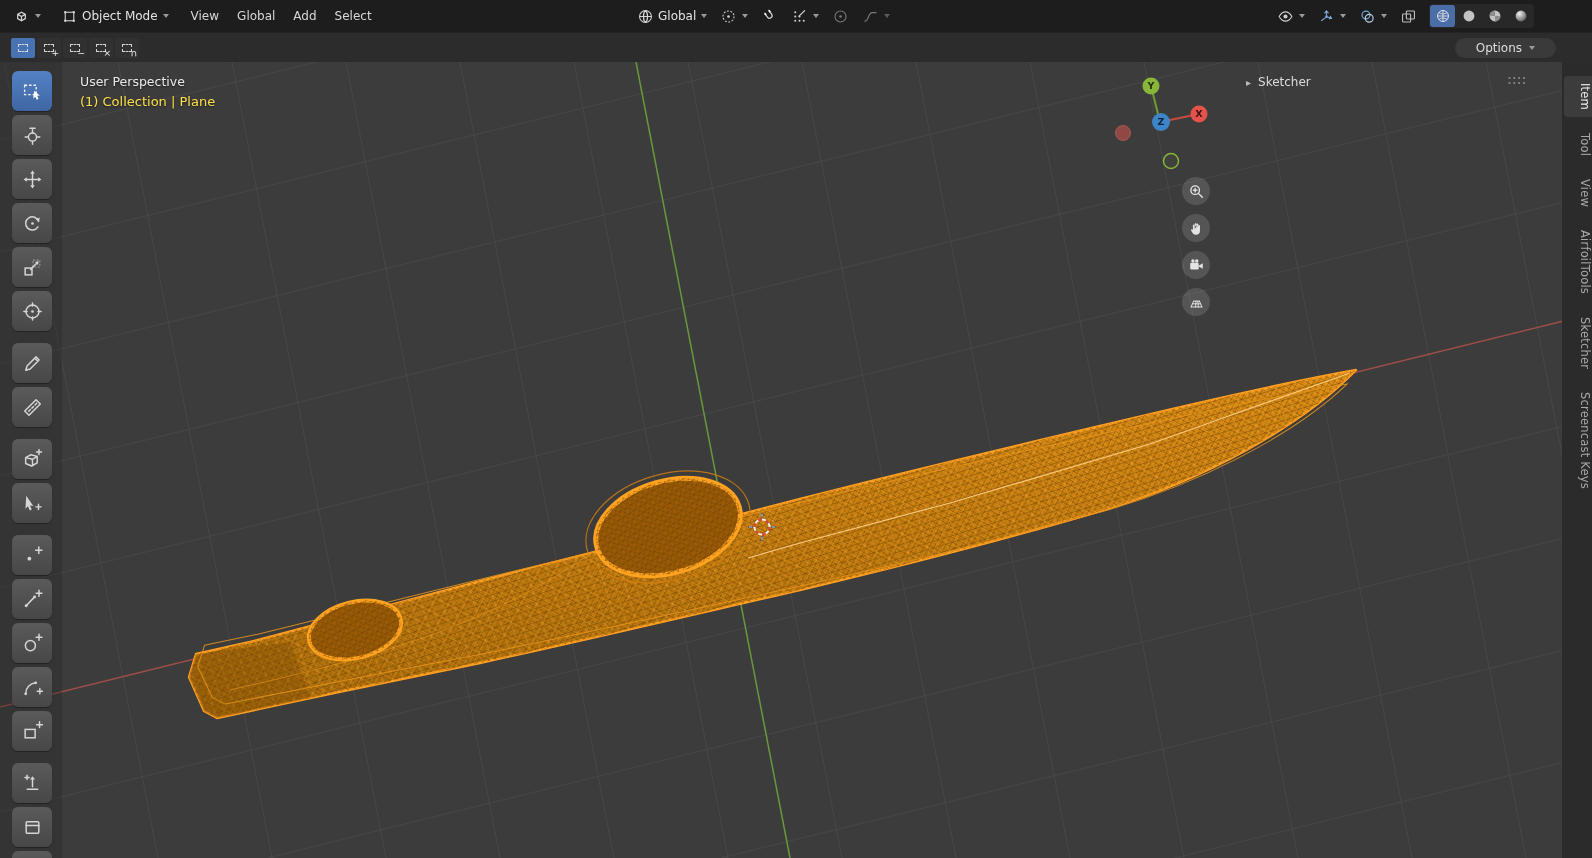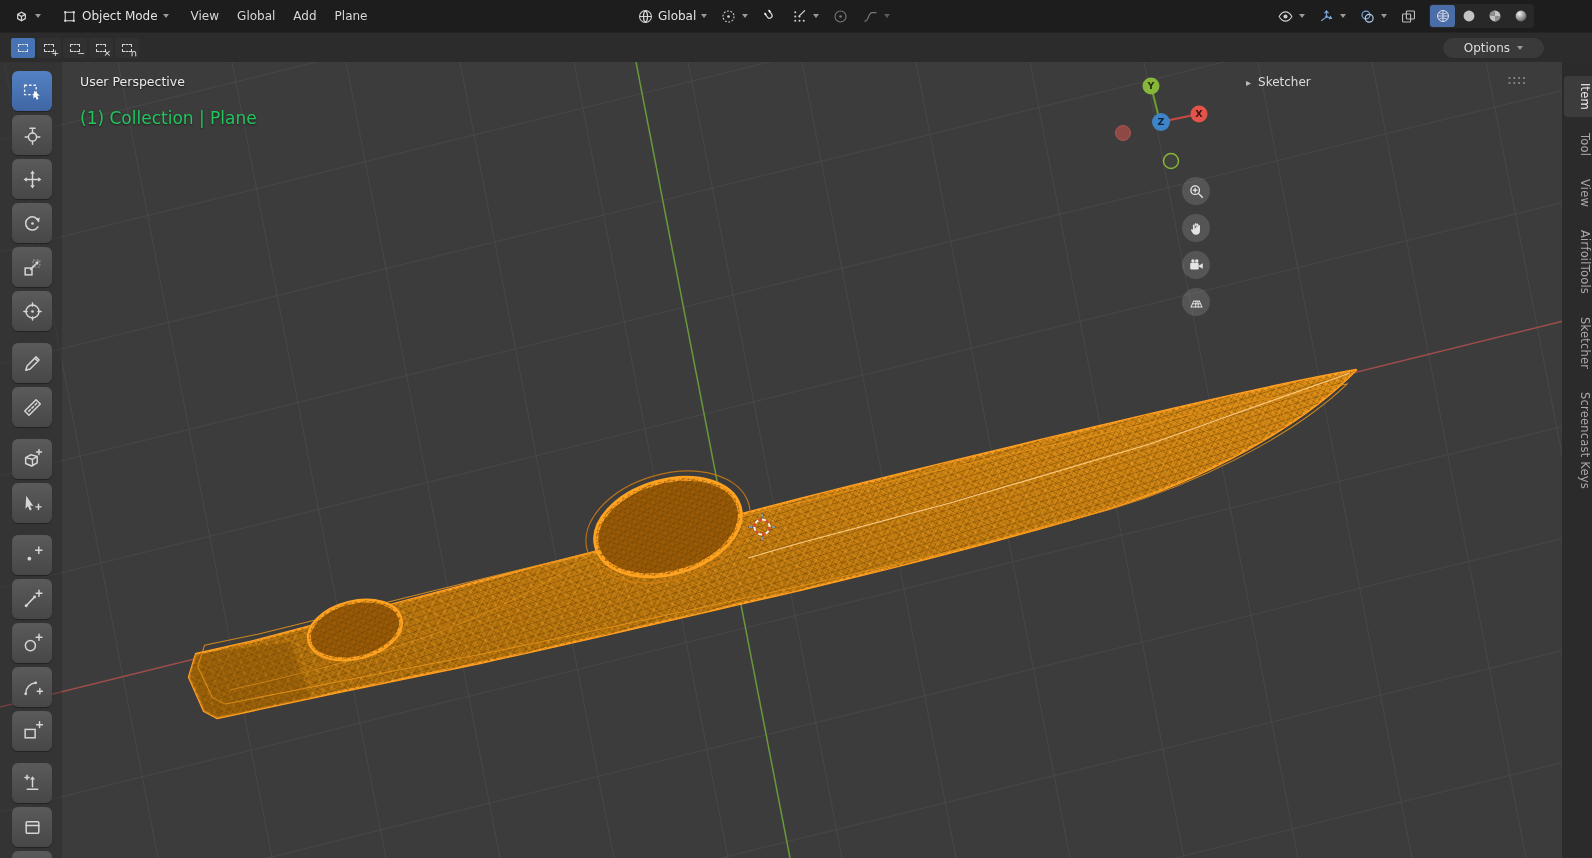--- a/index.html
+++ b/index.html
@@ -22,35 +22,35 @@
   .ih{display:flex;align-items:center;justify-content:center}
   .mode-label,.orient-label{color:#e3e3e3}
 
   
   #toolsettings{position:relative;height:30px;background:#2c2c2c;display:flex;align-items:center;padding:0 11px;z-index:5;border-top:1px solid #242424}
   #select-modes{display:flex;gap:2px}
   .selmode{width:24px;height:20px;border-radius:2px;background:#313131;display:flex;align-items:center;justify-content:center;position:relative}
   .selmode.active{background:#4772b3}
   .sm-box{width:10px;height:8px;border:1px dashed #d6d6d6}
   .sm-glyph{position:absolute;right:2px;bottom:0;font-size:9px;line-height:10px;color:#f0f0f0}
-  #options-btn{position:absolute;right:48px;display:flex;align-items:center;gap:6px;padding:3px 21px;background:#3a3a3a;border-radius:10px;color:#dedede}
+  #options-btn{position:absolute;right:36px;display:flex;align-items:center;gap:6px;padding:3px 21px;background:#3a3a3a;border-radius:10px;color:#dedede}
 
   
   #viewport{position:absolute;top:62px;left:0;width:1592px;height:796px;background:#3c3c3c;overflow:hidden}
   #scene{position:absolute;top:0;left:0;display:block}
   #tool-strip{position:absolute;left:0;top:0;bottom:0;width:62px;background:rgba(38,38,38,.35)}
   #toolbar{position:absolute;left:12px;top:9px;display:flex;flex-direction:column;width:40px}
   .tool-btn{width:40px;height:40px;border-radius:6px;margin-bottom:4px;display:flex;align-items:center;justify-content:center;
     background:linear-gradient(#5a5a5a,#474747);box-shadow:0 1px 1px rgba(0,0,0,.35);flex:0 0 auto}
   .tool-btn.active{background:linear-gradient(#5381c4,#3f66a4)}
   .tool-btn.gap{margin-top:8px}
 
   .vp-text{position:absolute;left:80px;top:12px;text-shadow:0 1px 2px rgba(0,0,0,.55);pointer-events:none}
-  .vp-line1{font-size:12.5px;color:#ecebea;margin-bottom:19px}
-  .vp-line2{font-size:17px;color:#22c55e}
+  .vp-line1{font-size:12.5px;color:#ecebea;margin-bottom:5px}
+  .vp-line2{font-size:13px;color:#fde047}
 
   #nav-buttons{position:absolute;left:1182px;top:115px;display:flex;flex-direction:column;gap:9px}
   .nav-btn{width:28px;height:28px;border-radius:50%;background:rgba(255,255,255,.13);display:flex;align-items:center;justify-content:center}
 
   #npanel{position:absolute;left:1240px;top:8px;width:292px;height:24px;display:flex;align-items:center;gap:7px;padding:0 6px;color:#dcdcdc}
   #npanel .tri{font-size:10px;color:#bdbdbd}
   #npanel .grip{margin-left:auto}
 
   #tabstrip{position:absolute;right:0;top:0;bottom:0;width:30px;background:#2b2b2b;display:flex;flex-direction:column;align-items:flex-end;padding-top:14px;gap:9px;z-index:4}
   .tab{writing-mode:vertical-rl;font-size:11.5px;letter-spacing:.2px;color:#a8a8a8;padding:7px 0;width:26px;text-align:center;border-radius:4px 0 0 4px;white-space:nowrap}
@@ -81,21 +81,21 @@
               <circle cx="15" cy="15" r="1.4" fill="#cfcfcf"></circle>
             </svg>
           </span>
         <span class="mode-label">Object Mode</span>
         <span class="chev"></span>
       </div>
       <nav id="menus" style="display:flex;margin-left:6px">
           <div class="menu-item">View</div>
           <div class="menu-item">Global</div>
           <div class="menu-item">Add</div>
-          <div class="menu-item">Plane</div>
+          <div class="menu-item">Select</div>
         </nav>
     </div>
 
     <div class="h-center">
       <div class="hbtn">
         <span class="ih">
             <svg viewBox="0 0 20 20" width="17" height="17">
               <circle cx="10" cy="10" r="7" fill="none" stroke="#cfcfcf" stroke-width="1.3"></circle>
               <path d="M3 10h14M10 3c3.2 2.6 3.2 11.4 0 14M10 3c-3.2 2.6-3.2 11.4 0 14" stroke="#d6d6d6" stroke-width="1.4" fill="none" stroke-linecap="round" stroke-linejoin="round"></path>
             </svg>

